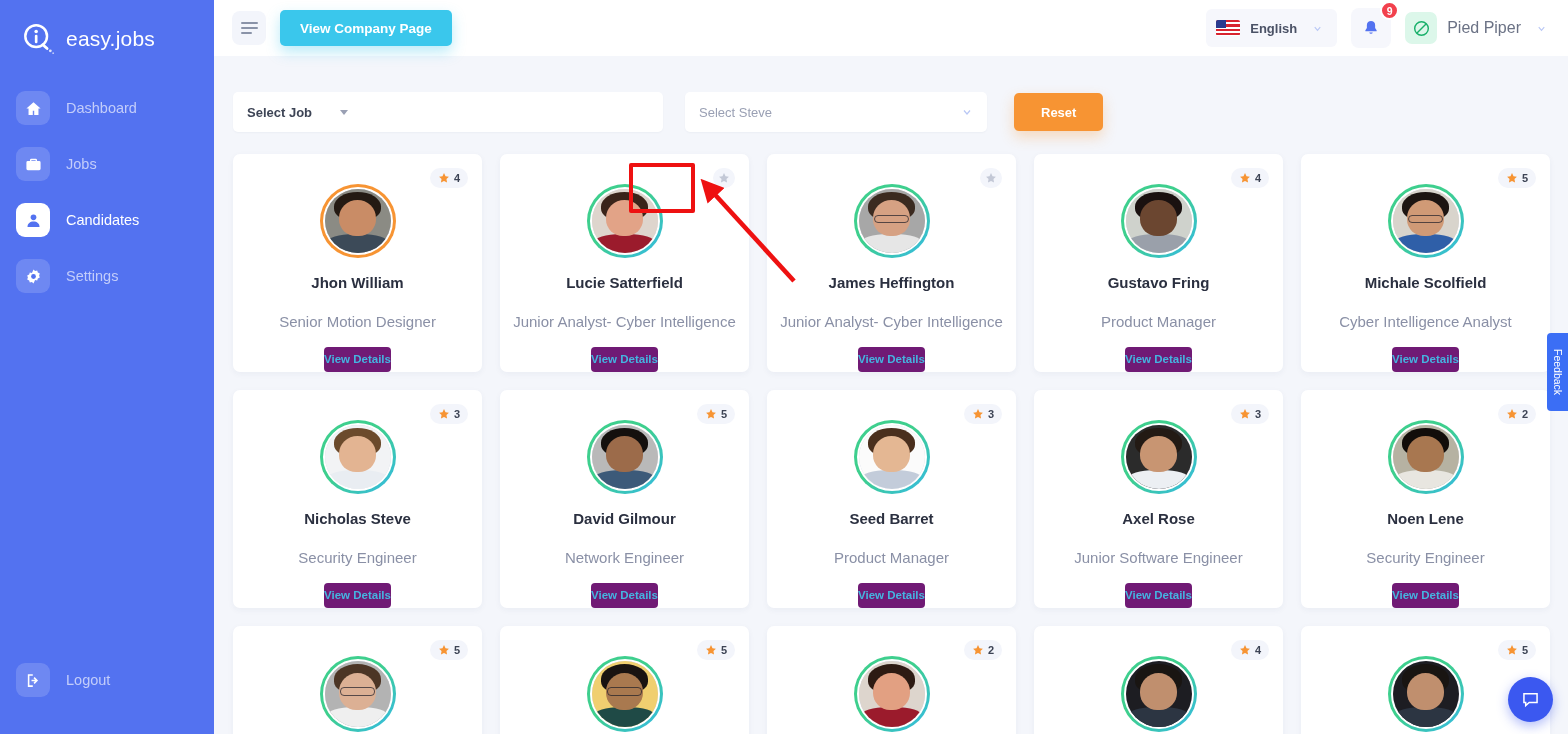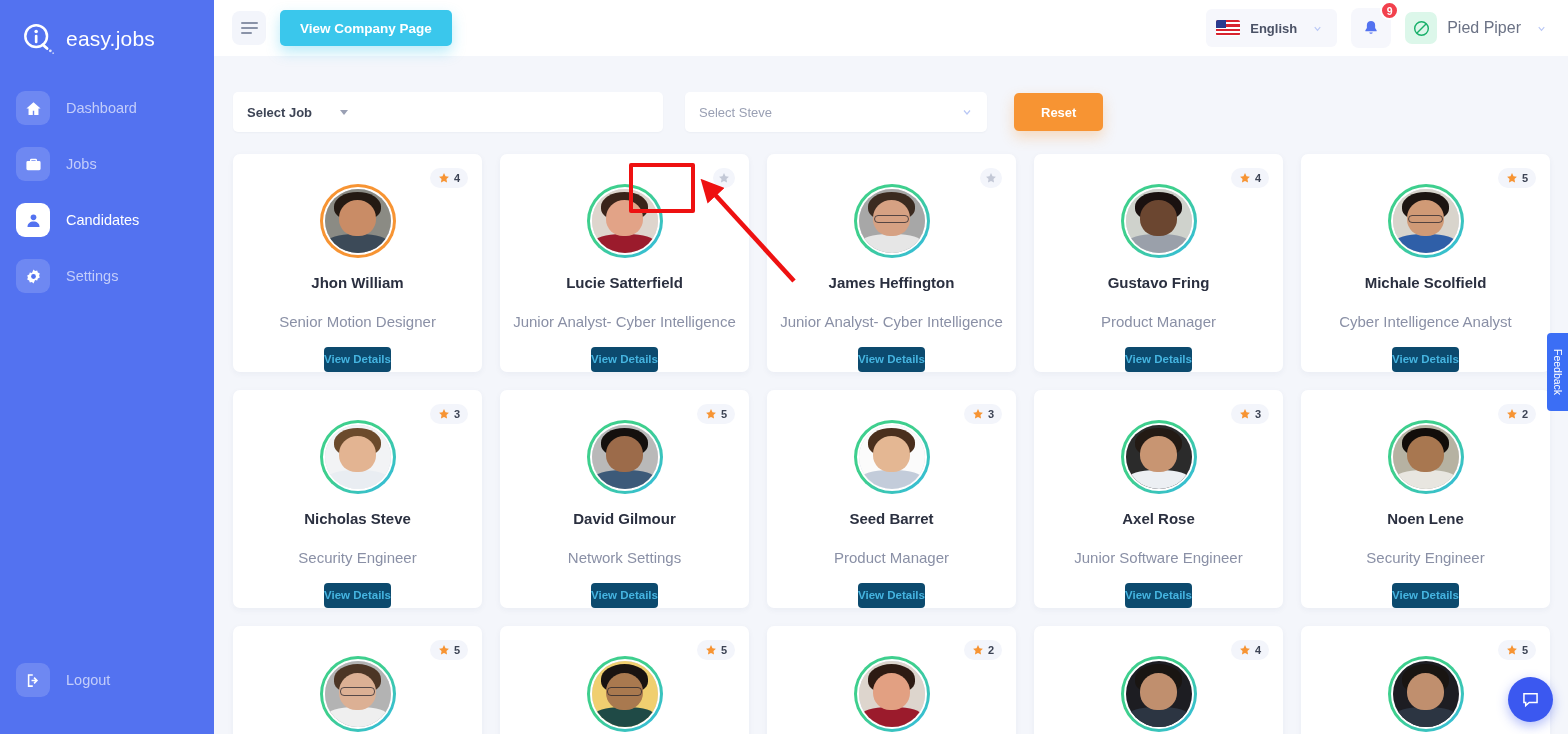--- a/index.html
+++ b/index.html
@@ -158,21 +158,21 @@
   }
   .avatar.orange { background: #f79433; }
   .avatar .photo {
     width: 100%; height: 100%; border-radius: 50%; overflow: hidden;
     background: #cfd5e2; position: relative;
     border: 2px solid #fff;
   }
   .cand-name { margin-top: 16px; font-size: 15px; color: #2b3040; font-weight: bold; }
   .cand-role { margin-top: 22px; font-size: 15px; color: #8a90a6; }
   .btn-details {
-    margin-top: 17px; background: #0c4a6e; color: #45b4e0;
+    margin-top: 17px; background: #701a75; color: #45b4e0;
     border: none; border-radius: 4px; height: 26px; padding: 0 0;
     font-size: 11.5px; font-weight: bold; cursor: pointer;
   }
 
   
   .face { position:absolute; inset:0; }
   .face .bg { position:absolute; inset:0; }
   .face .hair { position:absolute; left:14%; top:4%; width:72%; height:46%; border-radius:50% 50% 42% 42%; }
   .face .skin { position:absolute; left:22%; top:18%; width:56%; height:56%; border-radius:50% 50% 46% 46%; }
   .face .body { position:absolute; left:4%; bottom:0; width:92%; height:30%; border-radius:44% 44% 0 0; }
@@ -474,21 +474,21 @@
             <div class="photo">
               <div class="face">
                 <div class="bg" style="background:#b9b9b9"></div>
                 <div class="body" style="background:#3c5a79"></div>
                 <div class="hair" style="background:#14100e"></div>
                 <div class="skin" style="background:#9c6b4a"></div>
               </div>
             </div>
           </div>
           <div class="cand-name">David Gilmour</div>
-          <div class="cand-role">Network Settings</div>
+          <div class="cand-role">Network Engineer</div>
           <button class="btn-details">View Details</button>
         </div>
         <div class="card">
           <div class="rating">
             <svg viewBox="0 0 24 24">
               <path d="M12 2.2l3 6.2 6.8 1-4.9 4.8 1.2 6.8L12 17.8 5.9 21l1.2-6.8L2.2 9.4l6.8-1z"></path>
             </svg>
             <span class="num">3</span>
           </div>
           <div class="avatar">

